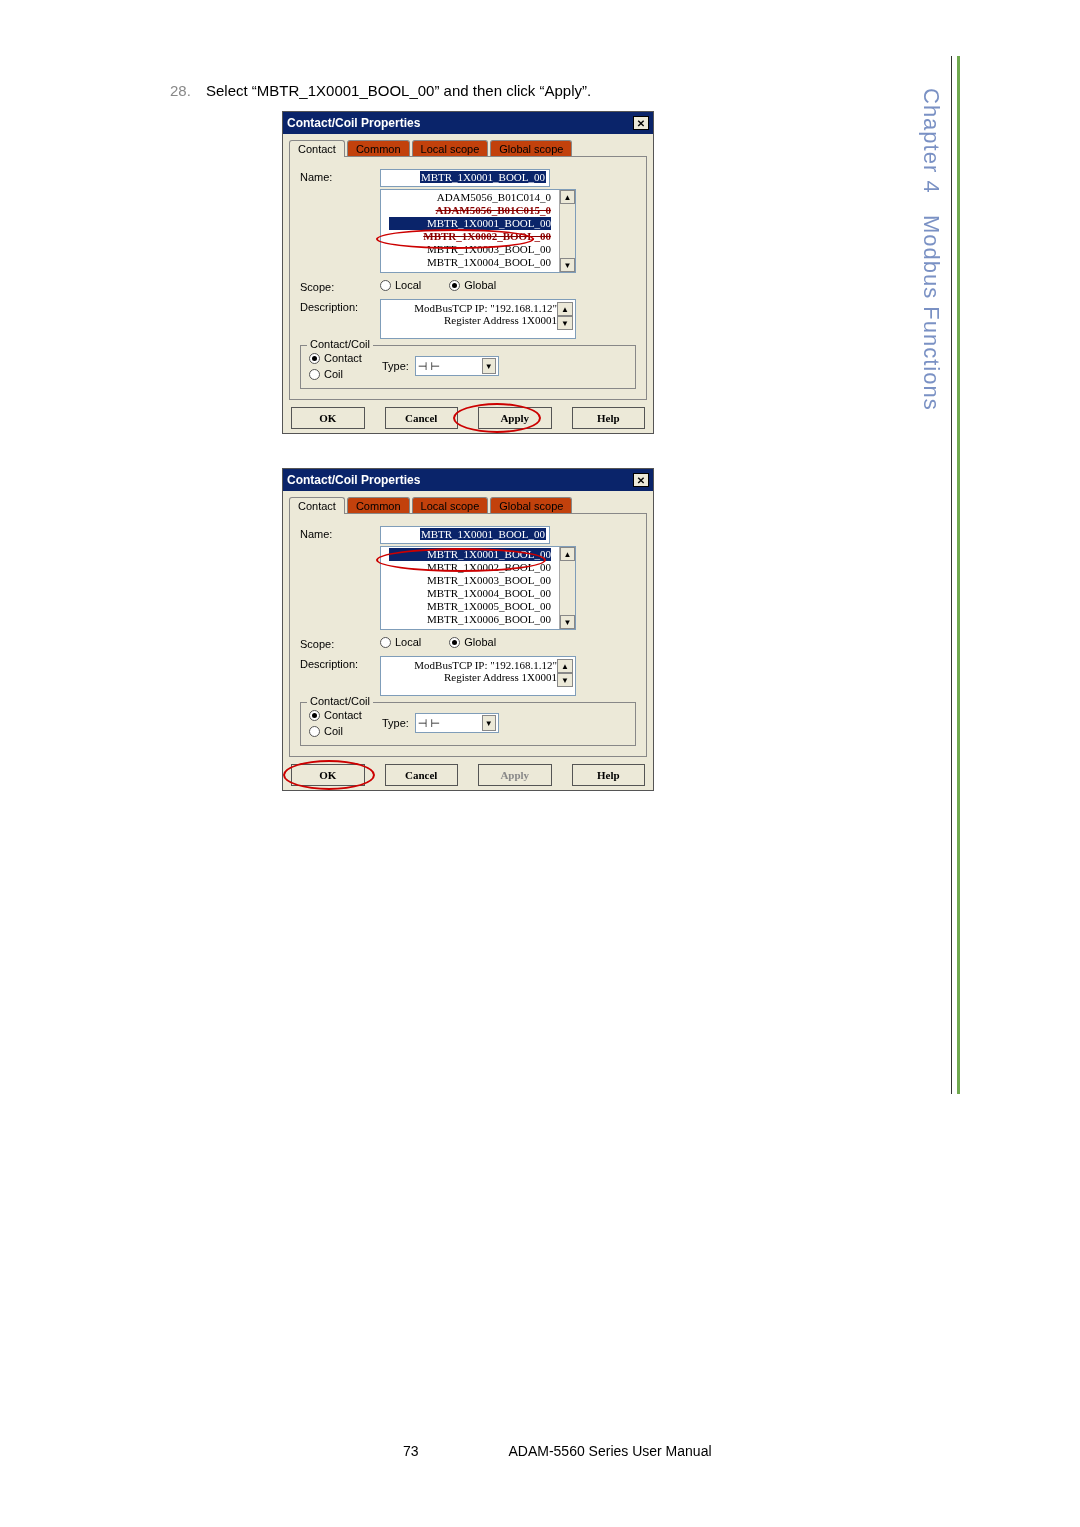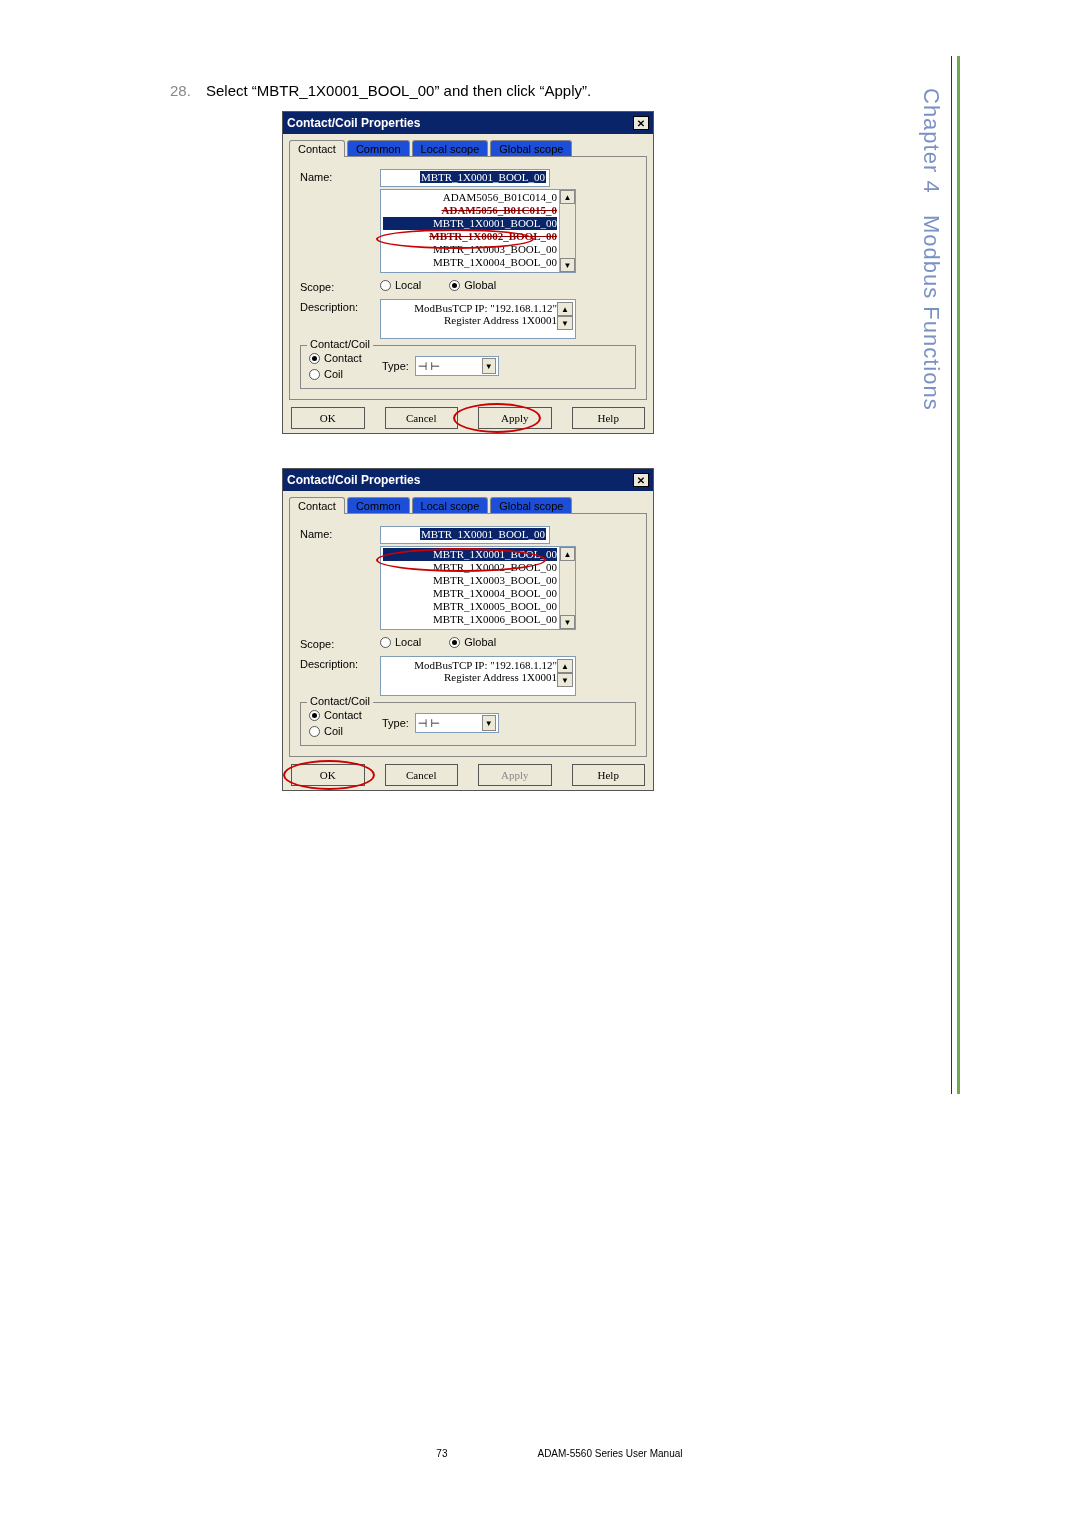--- a/index.html
+++ b/index.html
@@ -60,21 +60,21 @@
   }
   .tabstrip {
     display: flex;
     padding: 6px 6px 0 6px;
     gap: 0;
   }
   .tab {
     padding: 2px 8px;
     border: 1px solid #888;
     border-bottom: none;
-    background: #1d4ed8;
+    background: #c2410c;
     border-radius: 3px 3px 0 0;
     margin-right: 2px;
   }
   .tab.active {
     background: #ece9d8;
     position: relative;
     z-index: 2;
   }
   .tabpanel {
     border: 1px solid #888;
@@ -110,21 +110,21 @@
     width: 196px;
     height: 84px;
     border: 1px solid #7f9db9;
     background: #fff;
     overflow: hidden;
     position: relative;
     margin-top: 2px;
     font-family: Tahoma; font-size:11px;
     display:flex;
   }
-  .listbox-inner { flex:1; padding:1px 2px; line-height:13px;}
+  .listbox-inner { flex:1; padding:1px 8px; line-height:13px;}
   .listbox .scrl {
     width: 16px;
     background: #ece9d8;
     border-left: 1px solid #aaa;
     display:flex; flex-direction:column; justify-content:space-between;
   }
   .scrl-btn {
     height:14px; border:1px solid #888; background:#ece9d8;
     font-size:8px; display:flex;align-items:center;justify-content:center;
   }
@@ -161,21 +161,21 @@
   .fs-row { display:flex; align-items:center; gap:20px;}
   .fs-left{display:flex;flex-direction:column;gap:4px;}
   .type-group{display:flex;align-items:center;gap:6px;justify-content:space-between;}
   .dropdown {
     width:84px;height:20px;border:1px solid #7f9db9;background:#fff;
     display:flex;align-items:center;justify-content:space-between;padding:0 2px;
     font-size:11px;
   }
   .dd-arrow{width:14px;height:16px;background:#ece9d8;border:1px solid #888;
     display:flex;align-items:center;justify-content:center;font-size:8px;}
-  .btn-row{display:flex;gap:20px; justify-content:flex-start; margin:4px 8px;}
+  .btn-row{display:flex;gap:20px; justify-content:flex-start; margin:4px 8px;font-weight:bold;}
   .btn {
     width:74px;height:22px;border:1px solid #555;background:#ece9d8;
     display:flex;align-items:center;justify-content:center;font-size:11px;
     position:relative; font-family:Tahoma;
   }
   .btn.disabled{color:#888;}
   .ellipse-btn {
     border:2px solid #cc0000;border-radius:50%/50%;
     position:absolute;pointer-events:none;
   }
@@ -192,21 +192,21 @@
   .side-rule {
     position:absolute; right:120px; top:56px; width:3px; height:1038px;
     background:#6fa84f;
   }
   .side-rule-thin {
     position:absolute; right:128px; top:56px; width:1px; height:1038px;
     background:#333;
   }
   .footer {
     position:absolute; bottom:68px; left:0; width:1080px;
-    display:flex; justify-content:center; gap:90px; font-size:10px;
+    display:flex; justify-content:center; gap:90px; font-size:14px;
   }
   .footer .pg { width:50px; text-align:right;}
 </style>
 </head>
 <body>
 
 <div class="side-rule"></div>
 <div class="side-rule-thin"></div>
 <div class="side-tab">
   <span>Chapter 4</span>&nbsp;&nbsp;

